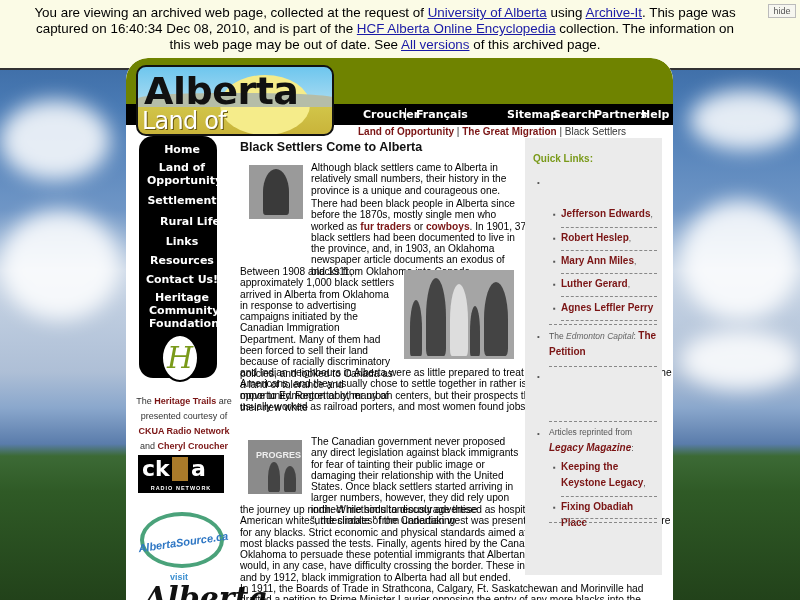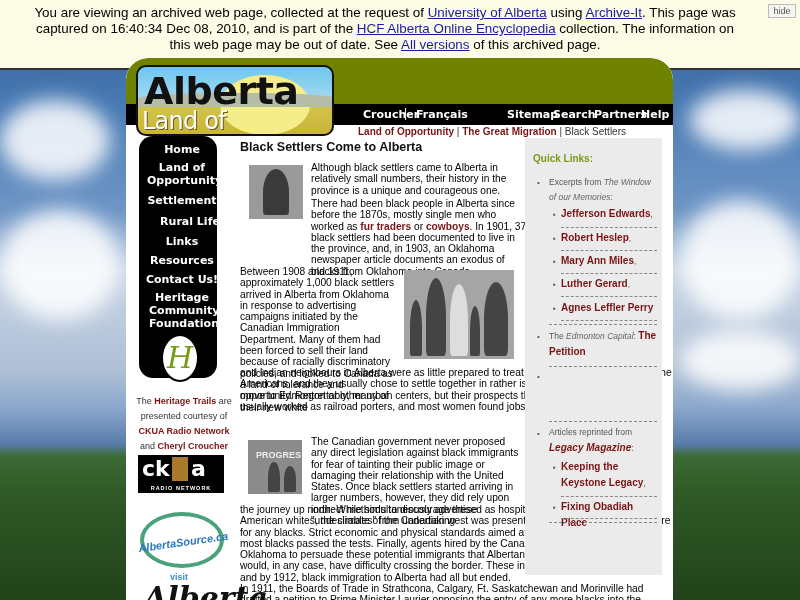--- a/index.html
+++ b/index.html
@@ -186,21 +186,20 @@
   </div>
 
   <div class="para" style="left:185px;top:378px;width:210px;font-size:10.2px;line-height:11.3px;">The Canadian government never proposed any direct legislation against black immigrants for fear of tainting their public image or damaging their relationship with the United States. Once black settlers started arriving in larger numbers, however, they did rely upon indirect methods to discourage these "undesirables" from undertaking</div>
   <div class="para" style="left:114px;top:446px;width:432px;font-size:10.2px;line-height:11.3px;">the journey up north. While simultaneously advertised as hospitable and inviting to the American whites, the climate of the Canadian west was presented as much too cold and severe for any blacks. Strict economic and physical standards aimed at restricting newcomers, but most blacks passed the tests. Finally, agents hired by the Canadian government were sent Oklahoma to persuade these potential immigrants that Albertan soil was poor and that they would, in any case, have difficulty crossing the border. These informal policies were effective, and by 1912, black immigration to Alberta had all but ended.</div>
   <div class="para" style="left:114px;top:525px;width:432px;font-size:10.2px;line-height:11.3px;">In 1911, the Boards of Trade in Strathcona, Calgary, Ft. Saskatchewan and Morinville had drafted a petition to Prime Minister Laurier opposing the entry of any more blacks into the province. The petition</div>
 
   <div class="quick">
     <h3>Quick Links:</h3>
 
     <span class="bullet" style="left:12px;top:40px;">•</span>
-    <div class="q-item" style="left:24px;top:37px;width:108px;"><span>Excerpts from </span><i>The Window of our Memories:</i></div>
 
     <span class="bullet" style="left:28px;top:72px;">▪</span>
     <div class="q-item" style="left:36px;top:68px;"><span class="ql">Jefferson Edwards</span>,</div>
     <div class="dash" style="left:36px;top:89px;width:96px;"></div>
 
     <span class="bullet" style="left:28px;top:96px;">▪</span>
     <div class="q-item" style="left:36px;top:92px;"><span class="ql">Robert Heslep</span>,</div>
     <div class="dash" style="left:36px;top:112px;width:96px;"></div>
 
     <span class="bullet" style="left:28px;top:119px;">▪</span>

